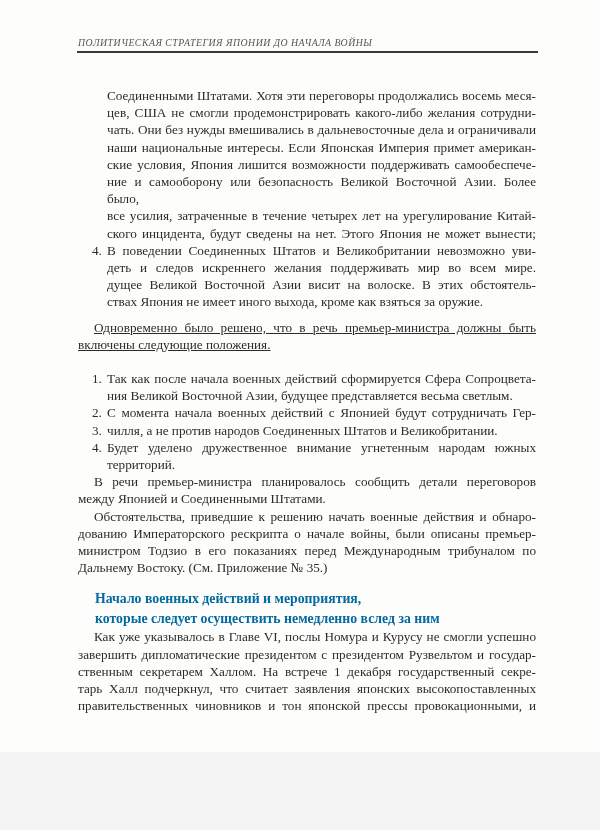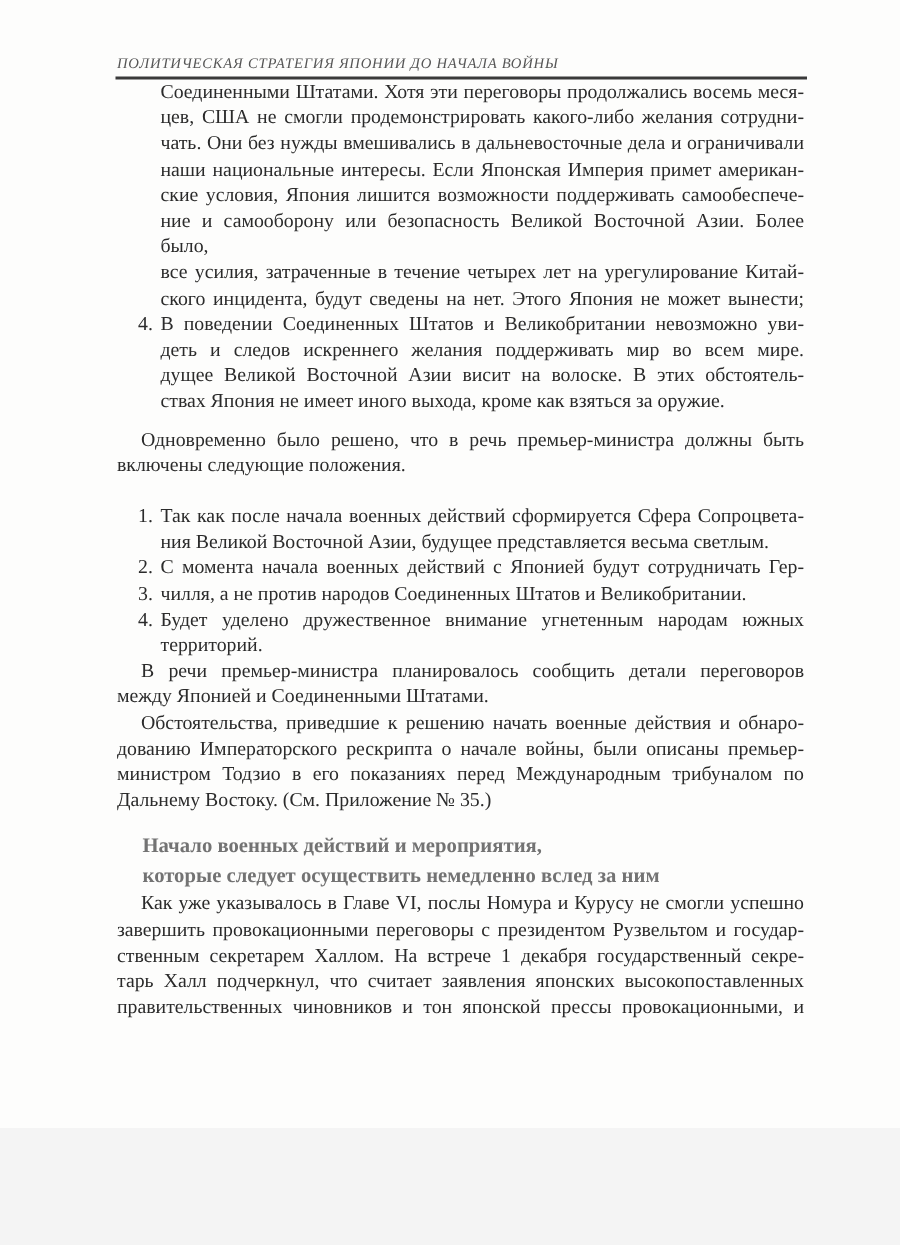--- a/index.html
+++ b/index.html
@@ -27,49 +27,49 @@
     white-space: nowrap;
   }
   .header-rule {
     position: absolute;
     left: 77px; top: 51px;
     width: 461px; height: 2px;
     background: #3a3a3a;
   }
   .content {
     position: absolute;
-    left: 78px; top: 52px;
+    left: 78px; top: 87px;
     width: 458px;
     font-size: 13.2px;
     line-height: 17.2px;
     color: #2b2b2b;
   }
   .ln {
     text-align: justify;
     text-align-last: justify;
   }
   .ln.last {
     text-align-last: left;
   }
   .ind { text-indent: 16px; }
   .hang { padding-left: 29px; }
   .litem { position: relative; padding-left: 29px; }
   .litem .num {
     position: absolute; left: 14px; top: 0;
   }
-  .para-intro   { margin-top: 8px; }
+  .para-intro   { margin-top: 8px; text-decoration: underline; }
   .numbered-list{ margin-top: 17px; }
   .para-speech  { margin-top: 0; }
   .section-heading {
     margin-top: 13px;
     margin-left: 17px;
     font-weight: bold;
     font-size: 13.8px;
     line-height: 19.5px;
-    color: #737373;
+    color: #0369a1;
   }
   .para-final { }
   .page-number {
     position: absolute;
     left: 75px; top: 775px;
     font-size: 13px;
     color: #000000;
     font-style: italic;
   }
 </style>
@@ -140,21 +140,21 @@
       <div class="ln last">Дальнему Востоку. (См. Приложение № 35.)</div>
     </div>
 
     <div class="section-heading">
       <div>Начало военных действий и мероприятия,</div>
       <div>которые следует осуществить немедленно вслед за ним</div>
     </div>
 
     <div class="para-final">
       <div class="ln ind">Как уже указывалось в Главе VI, послы Номура и Курусу не смогли успешно</div>
-      <div class="ln">завершить провокационными переговоры с президентом Рузвельтом и государ-</div>
+      <div class="ln">завершить дипломатические президентом с президентом Рузвельтом и государ-</div>
       <div class="ln">ственным секретарем Халлом. На встрече 1 декабря государственный секре-</div>
       <div class="ln">тарь Халл подчеркнул, что считает заявления японских высокопоставленных</div>
       <div class="ln">правительственных чиновников и тон японской прессы провокационными, и</div>
     </div>
 
   </div>
 
   <div class="page-number">176</div>
 
 </div>

